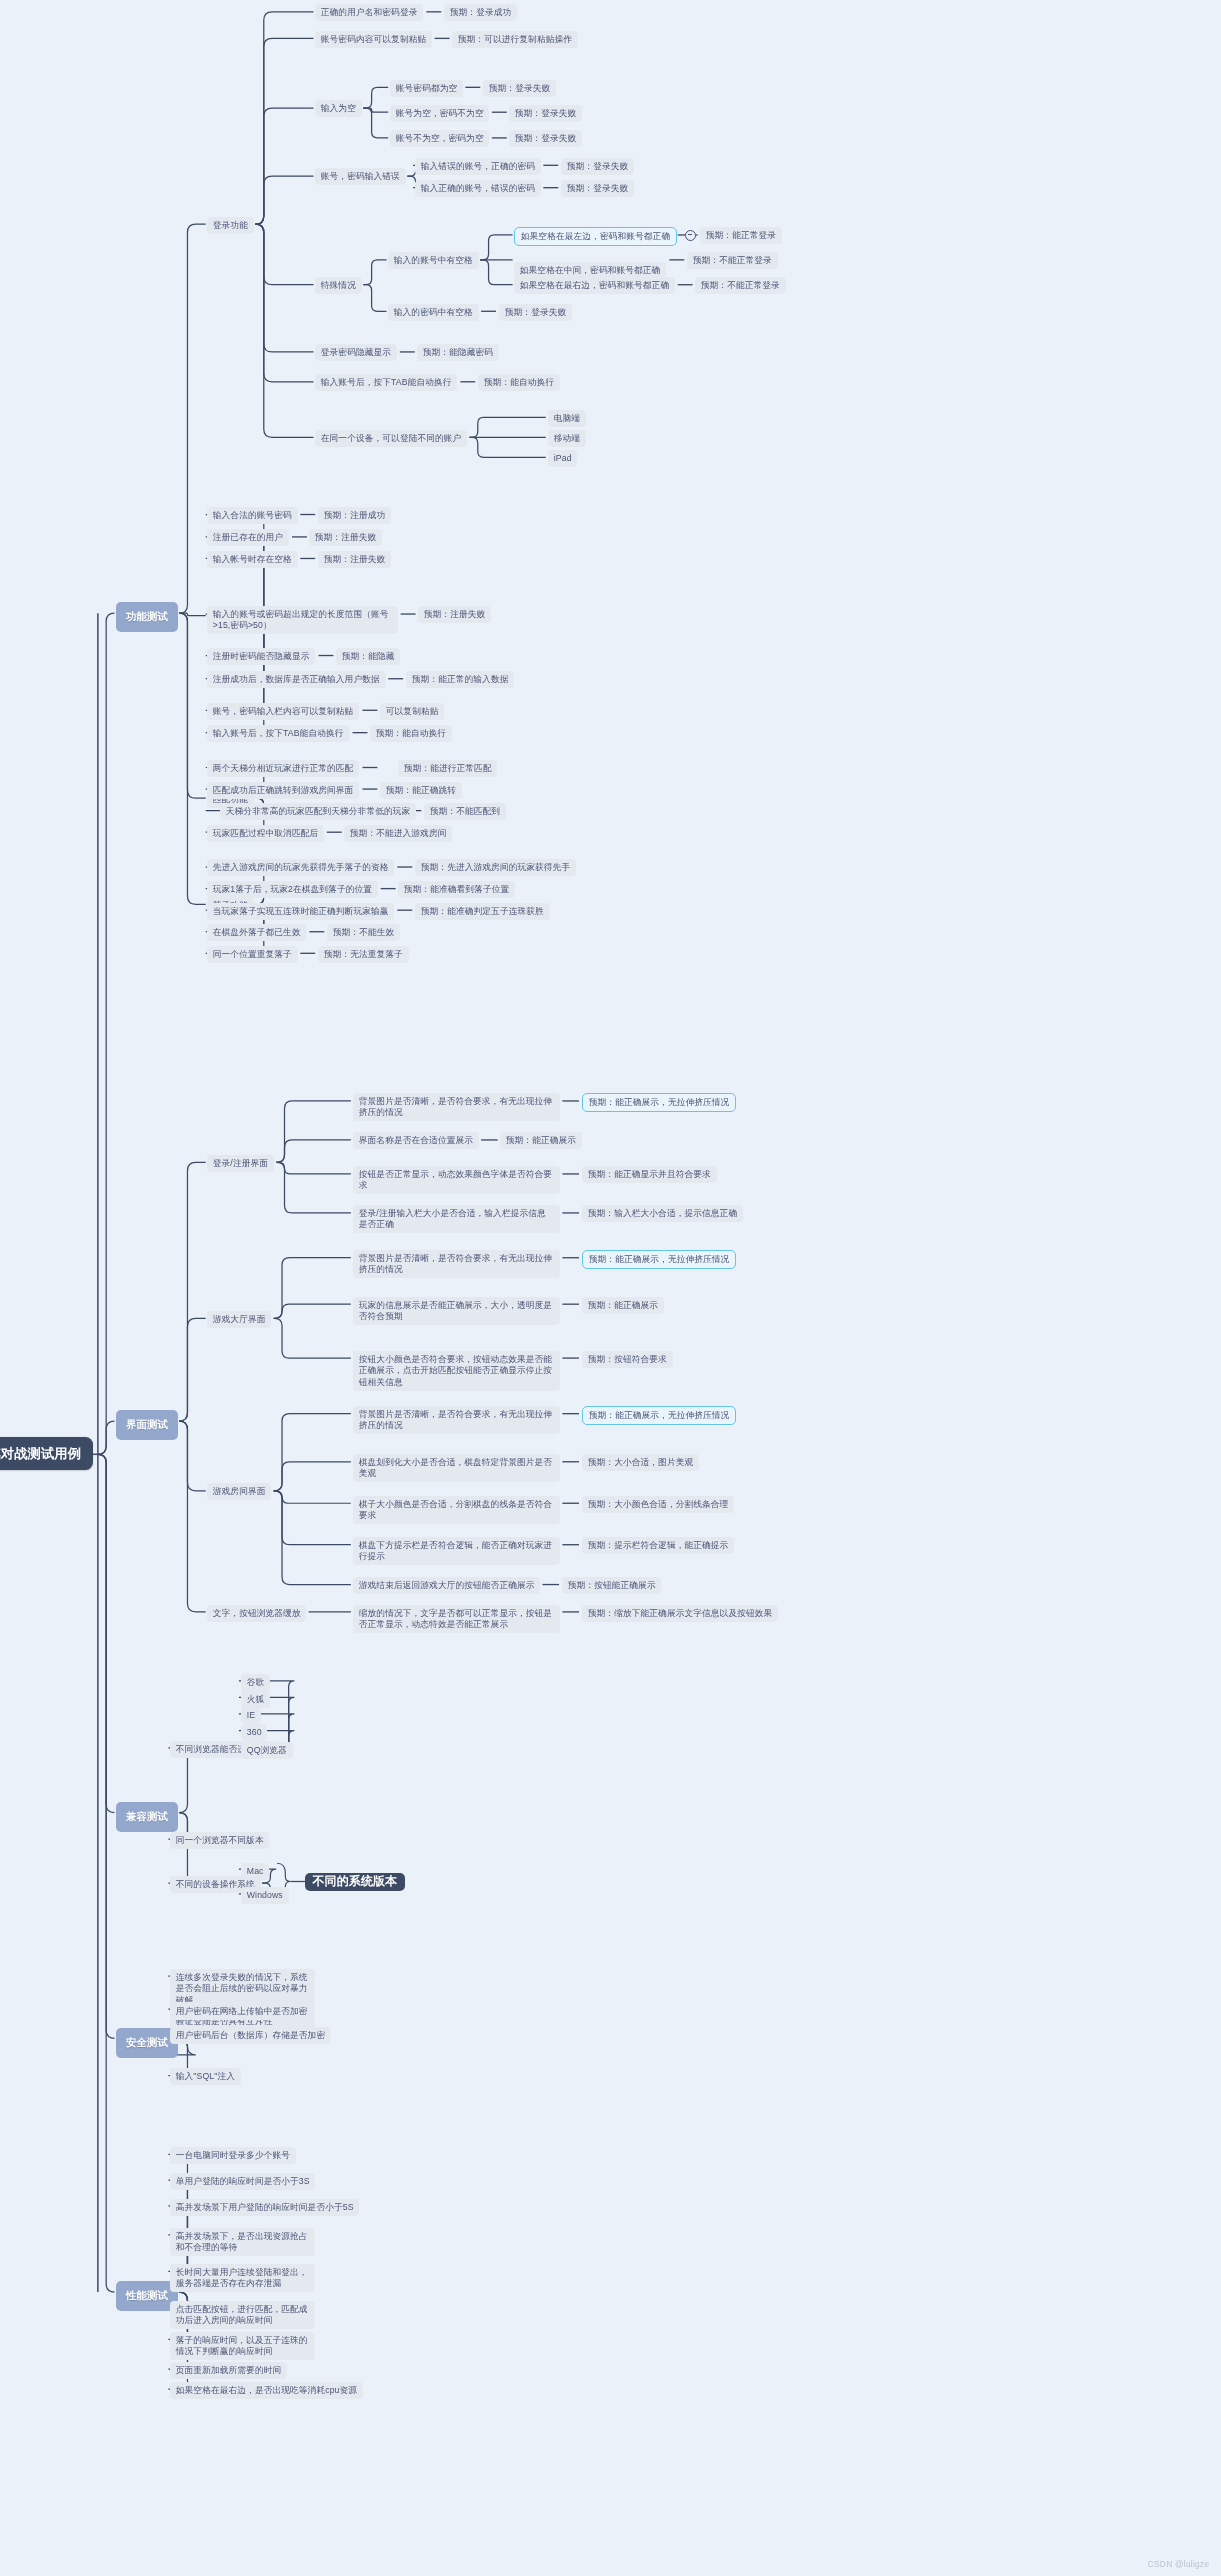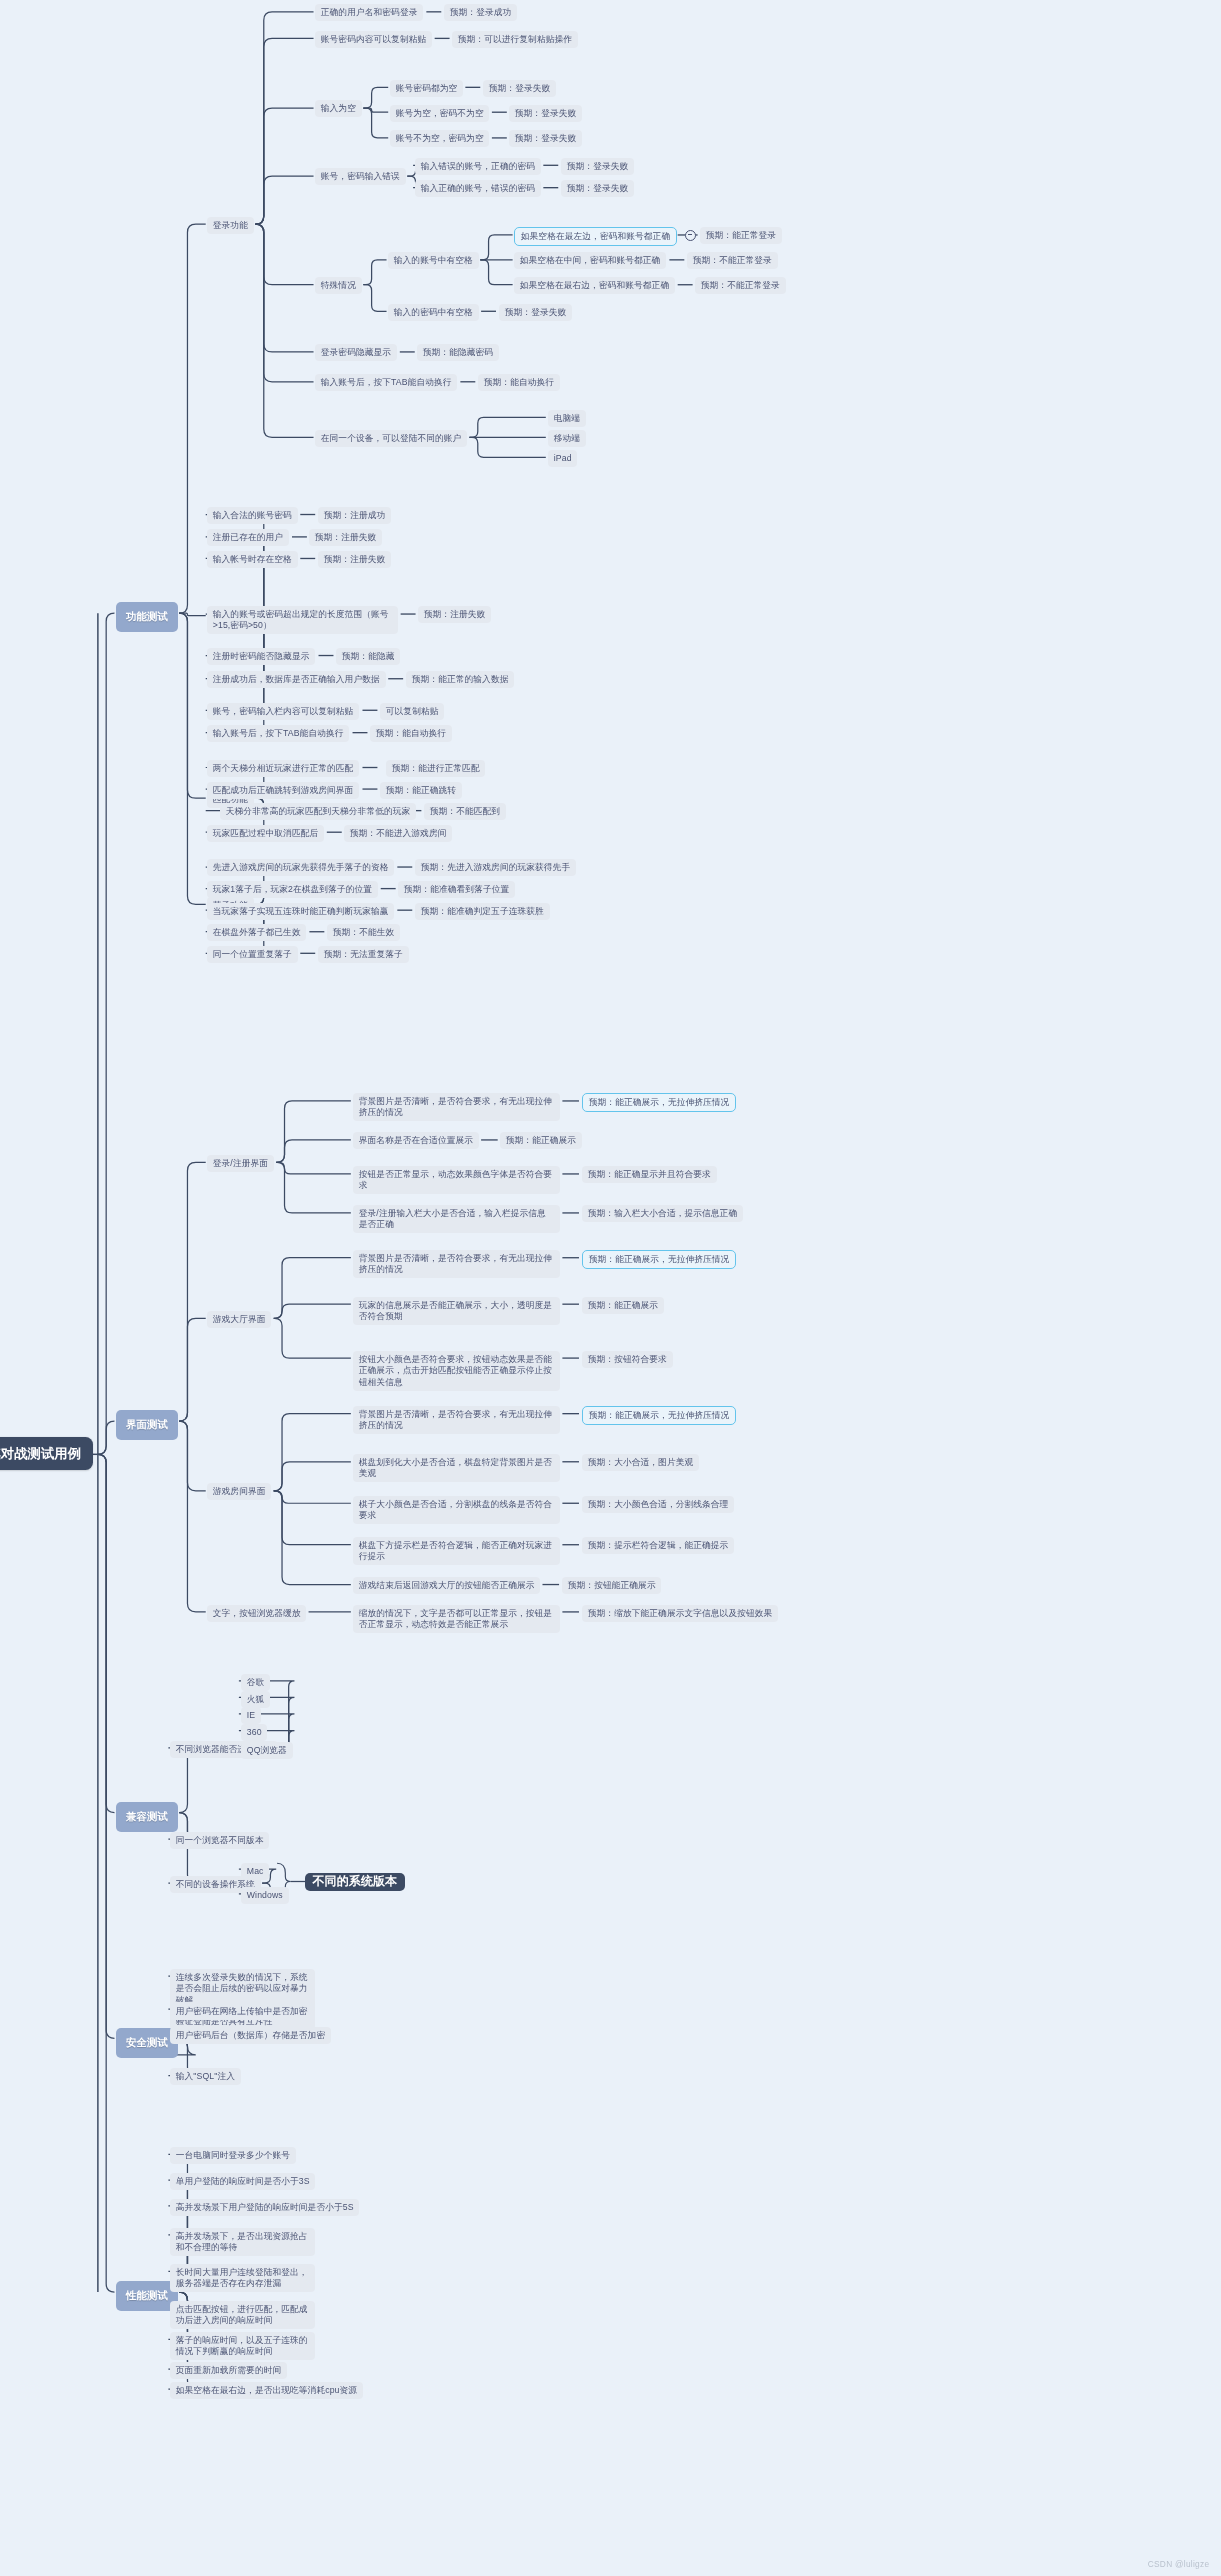--- a/index.html
+++ b/index.html
@@ -222,21 +222,21 @@
     <div class="node plain nowrap" style="left: 509px; top: 130px;">预期：登录失败</div>
     <div class="node plain nowrap" style="left: 315px; top: 168px;">账号，密码输入错误</div>
     <div class="node plain nowrap" style="left: 415px; top: 158px;">输入错误的账号，正确的密码</div>
     <div class="node plain nowrap" style="left: 561px; top: 158px;">预期：登录失败</div>
     <div class="node plain nowrap" style="left: 415px; top: 180px;">输入正确的账号，错误的密码</div>
     <div class="node plain nowrap" style="left: 561px; top: 180px;">预期：登录失败</div>
     <div class="node plain nowrap" style="left: 315px; top: 277px;">特殊情况</div>
     <div class="node plain nowrap" style="left: 388px; top: 252px;">输入的账号中有空格</div>
     <div class="node plain nowrap hl" style="left: 514px; top: 227px;">如果空格在最左边，密码和账号都正确</div>
     <div class="node plain nowrap" style="left: 700px; top: 227px;">预期：能正常登录</div>
-    <div class="node plain nowrap" style="left: 514px; top: 252px;">如果空格在中间，密码和账号都正确</div>
+    <div class="node plain nowrap" style="left: 514px; top: 262px;">如果空格在中间，密码和账号都正确</div>
     <div class="node plain nowrap" style="left: 687px; top: 252px;">预期：不能正常登录</div>
     <div class="node plain nowrap" style="left: 514px; top: 277px;">如果空格在最右边，密码和账号都正确</div>
     <div class="node plain nowrap" style="left: 695px; top: 277px;">预期：不能正常登录</div>
     <div class="collapse-dot" style="left: 685px; top: 230px;"></div>
     <div class="node plain nowrap" style="left: 388px; top: 304px;">输入的密码中有空格</div>
     <div class="node plain nowrap" style="left: 499px; top: 304px;">预期：登录失败</div>
     <div class="node plain nowrap" style="left: 315px; top: 344px;">登录密码隐藏显示</div>
     <div class="node plain nowrap" style="left: 417px; top: 344px;">预期：能隐藏密码</div>
     <div class="node plain nowrap" style="left: 315px; top: 374px;">输入账号后，按下TAB能自动换行</div>
     <div class="node plain nowrap" style="left: 478px; top: 374px;">预期：能自动换行</div>
@@ -254,21 +254,21 @@
     <div class="node plain nowrap" style="left: 418px; top: 606px;">预期：注册失败</div>
     <div class="node plain nowrap" style="left: 207px; top: 648px;">注册时密码能否隐藏显示</div>
     <div class="node plain nowrap" style="left: 336px; top: 648px;">预期：能隐藏</div>
     <div class="node plain nowrap" style="left: 207px; top: 671px;">注册成功后，数据库是否正确输入用户数据</div>
     <div class="node plain nowrap" style="left: 406px; top: 671px;">预期：能正常的输入数据</div>
     <div class="node plain nowrap" style="left: 207px; top: 703px;">账号，密码输入栏内容可以复制粘贴</div>
     <div class="node plain nowrap" style="left: 380px; top: 703px;">可以复制粘贴</div>
     <div class="node plain nowrap" style="left: 207px; top: 725px;">输入账号后，按下TAB能自动换行</div>
     <div class="node plain nowrap" style="left: 370px; top: 725px;">预期：能自动换行</div>
     <div class="node plain nowrap" style="left: 207px; top: 760px;">两个天梯分相近玩家进行正常的匹配</div>
-    <div class="node plain nowrap" style="left: 386px; top: 760px;">预期：能进行正常匹配</div>
+    <div class="node plain nowrap" style="left: 398px; top: 760px;">预期：能进行正常匹配</div>
     <div class="node plain nowrap" style="left: 207px; top: 782px;">匹配成功后正确跳转到游戏房间界面</div>
     <div class="node plain nowrap" style="left: 380px; top: 782px;">预期：能正确跳转</div>
     <div class="node plain nowrap" style="left: 220px; top: 803px;">天梯分非常高的玩家匹配到天梯分非常低的玩家</div>
     <div class="node plain nowrap" style="left: 424px; top: 803px;">预期：不能匹配到</div>
     <div class="node plain nowrap" style="left: 207px; top: 825px;">玩家匹配过程中取消匹配后</div>
     <div class="node plain nowrap" style="left: 344px; top: 825px;">预期：不能进入游戏房间</div>
     <div class="node plain nowrap" style="left: 207px; top: 859px;">先进入游戏房间的玩家先获得先手落子的资格</div>
     <div class="node plain nowrap" style="left: 415px; top: 859px;">预期：先进入游戏房间的玩家获得先手</div>
     <div class="node plain nowrap" style="left: 207px; top: 881px;">玩家1落子后，玩家2在棋盘到落子的位置</div>
     <div class="node plain nowrap" style="left: 398px; top: 881px;">预期：能准确看到落子位置</div>

